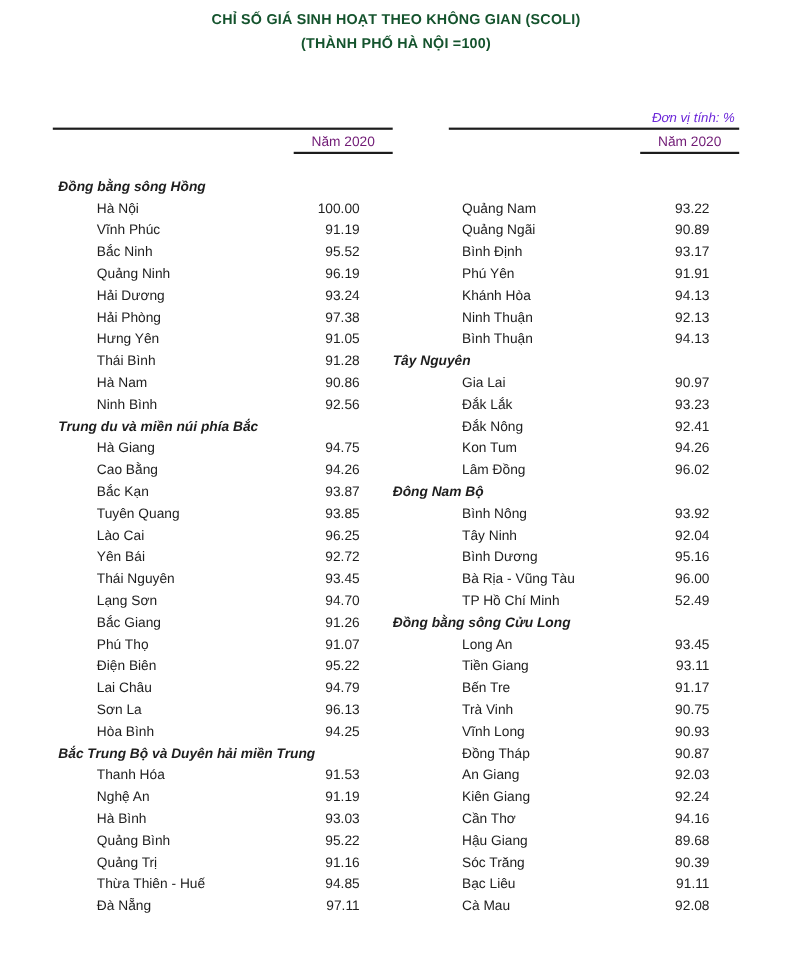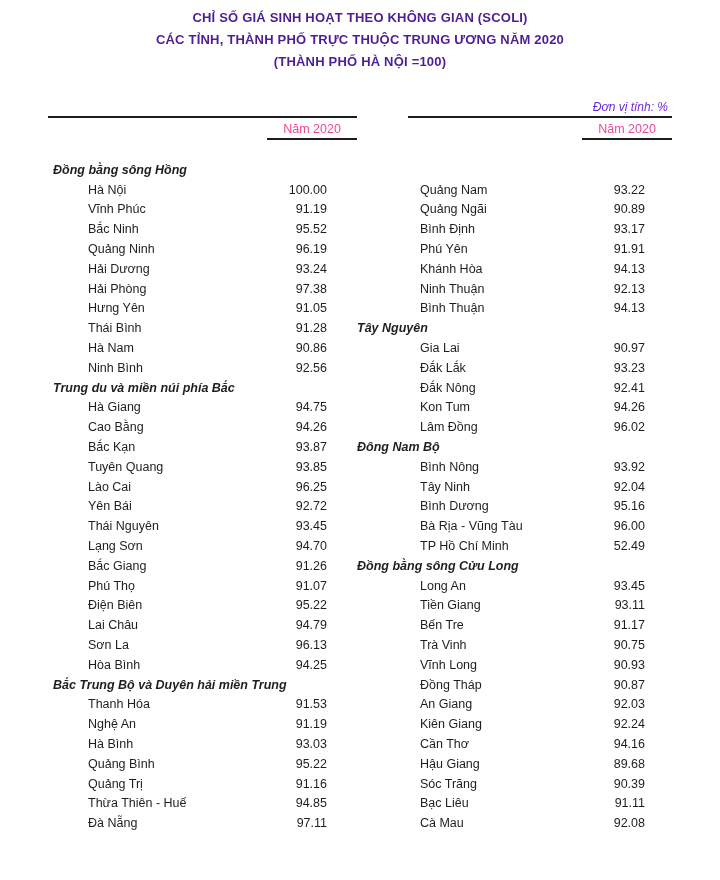--- a/index.html
+++ b/index.html
@@ -16,21 +16,21 @@
   .title-block {
     position: absolute;
     top: 7px;
     left: 0;
     width: 100%;
     text-align: center;
     font-weight: bold;
     font-size: 13px;
     line-height: 22px;
     letter-spacing: 0.2px;
-    color: #4c1d95;
+    color: #14532d;
   }
   
   .unit-label {
     position: absolute;
     top: 100px;
     right: 52px;
     font-size: 12px;
     font-weight: normal;
     font-style: italic;
     color: #6d28d9;
@@ -48,21 +48,21 @@
   }
   .group-right .top-rule { margin-left: 51px; }
   .year-header {
     width: 90px;
     margin-left: auto;
     text-align: center;
     font-size: 12.5px;
     padding-top: 4px;
     padding-bottom: 2px;
     border-bottom: 2px solid #1c1c1c;
-    color: #ec4899;
+    color: #701a75;
   }
   
   .rows { margin-top: 20px; }
   .group-right .rows { padding-top: 19.8px; } 
   .row {
     height: 19.8px;
     display: flex;
     align-items: center;
     font-size: 12.5px;
     white-space: nowrap;
@@ -79,21 +79,20 @@
   .group-left  .value { margin-right: 30px; }
   .group-right .value { margin-right: 27px; }
 </style>
 </head>
 <body>
 
 <div class="page">
 
   <div class="title-block">
     <div>CHỈ SỐ GIÁ SINH HOẠT THEO KHÔNG GIAN (SCOLI)</div>
-    <div>CÁC TỈNH, THÀNH PHỐ TRỰC THUỘC TRUNG ƯƠNG NĂM 2020</div>
     <div>(THÀNH PHỐ HÀ NỘI =100)</div>
   </div>
 
   <div class="unit-label">Đơn vị tính: %</div>
 
   <div class="group group-left">
     <div class="top-rule"></div>
     <div class="year-header">Năm 2020</div>
     <div class="rows">
         <div class="row region">

